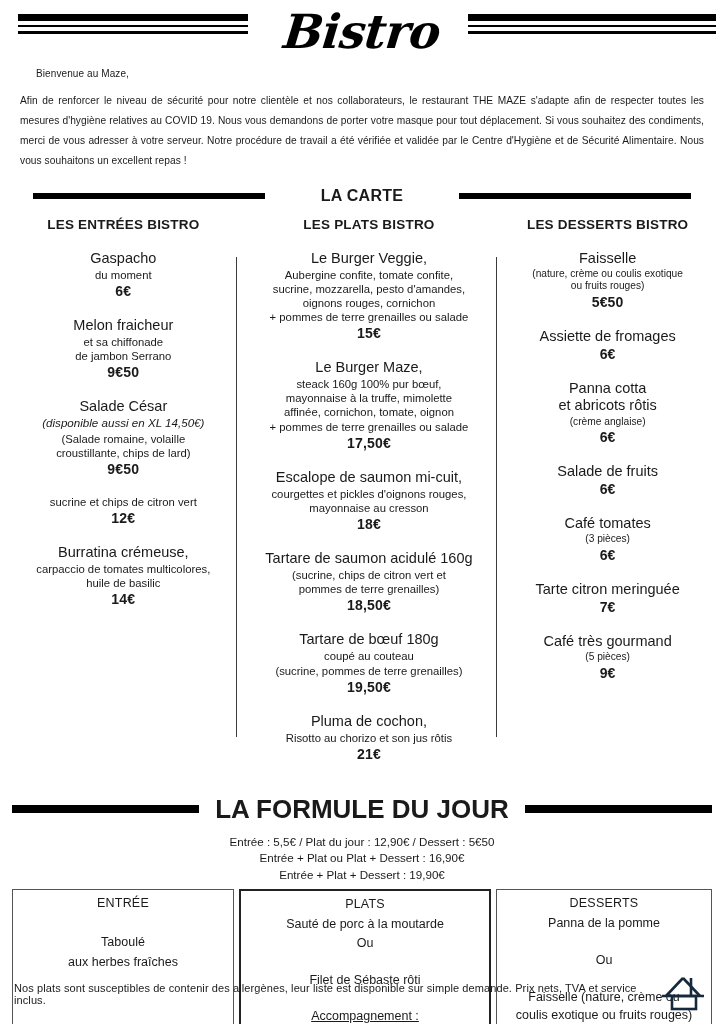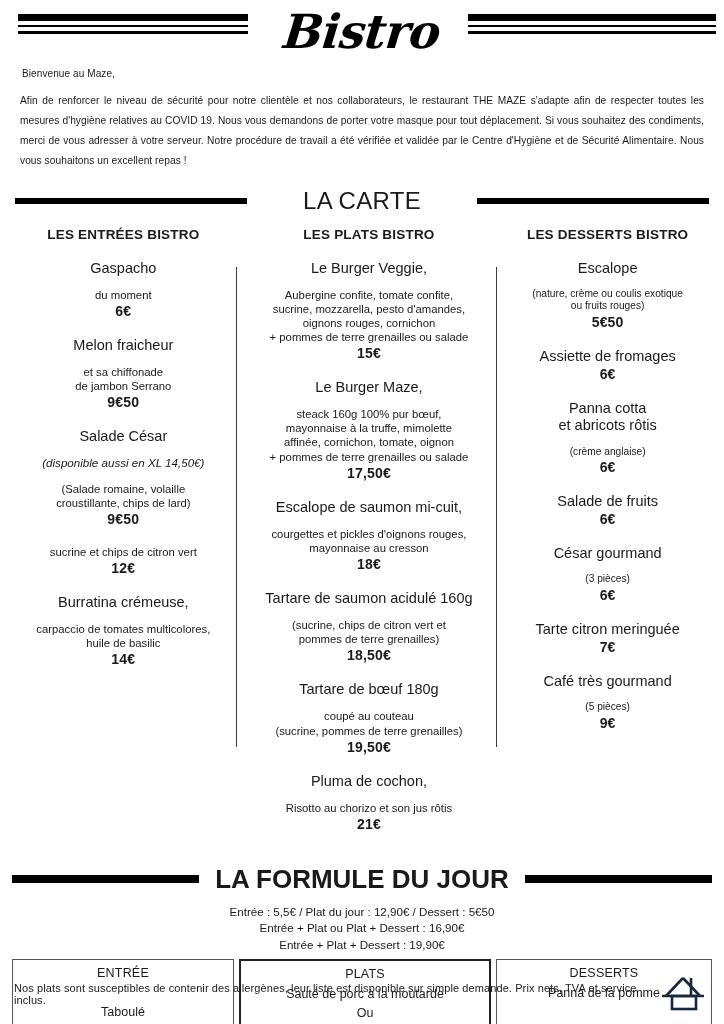--- a/index.html
+++ b/index.html
@@ -37,21 +37,21 @@
     font-size: 47px;
     letter-spacing: -1px;
     color: #000;
     transform: skewX(-6deg);
   }
 
   
   .intro-wrap { padding: 0 20px; }
   .intro-greeting {
     font-size: 10px;
-    margin: 0 0 12px 2px;
+    margin: 0 0 12px 16px;
     letter-spacing: .1px;
   }
   .intro-body {
     font-size: 10.2px;
     line-height: 1.95;
     text-align: justify;
     margin: 0;
     letter-spacing: .05px;
   }
 
@@ -61,22 +61,22 @@
     align-items: center;
     justify-content: center;
     gap: 0;
     margin-top: 16px;
     padding: 0 14px;
   }
   .carte-banner .rule { height: 6px; background: #000; flex: 1 1 auto; }
   .carte-banner .rule-l { margin-right: 56px; max-width: 232px; }
   .carte-banner .rule-r { margin-left: 56px;  max-width: 232px; }
   .carte-title {
-    font-size: 24px;
-    font-weight: normal;
+    font-size: 16px;
+    font-weight: bold;
     letter-spacing: .3px;
     white-space: nowrap;
   }
 
   
   .columns {
     position: relative;
     display: flex;
     margin-top: 12px;
     padding: 0 4px;
@@ -106,21 +106,21 @@
   .dish { text-align: center; margin-bottom: 18px; }
   .dish-name {
     font-size: 14.5px;
     line-height: 1.18;
     white-space: pre-line;
   }
   .dish-desc {
     font-size: 11.3px;
     line-height: 1.25;
     white-space: pre-line;
-    margin-top: 11px;
+    margin-top: 1px;
   }
   .dish-desc.italic { font-style: italic; font-size: 11.6px; }
   .dish-desc.small  { font-size: 10.2px; }
   .dish-price {
     font-size: 14px;
     font-weight: bold;
     margin-top: 1px;
     letter-spacing: .2px;
   }
   .dish-wide .dish-name { font-size: 14.5px; }
@@ -316,21 +316,21 @@
       <div class="dish-name">Pluma de cochon,</div>
       <div class="dish-desc">Risotto au chorizo et son jus rôtis</div>
       <div class="dish-price">21€</div>
     </div>
   </div>
 
   <div class="col col-desserts">
     <div class="col-head">LES DESSERTS BISTRO</div>
 
     <div class="dish">
-      <div class="dish-name">Escalope</div>
+      <div class="dish-name">Faisselle</div>
       <div class="dish-desc small">(nature, crème ou coulis exotique
 ou fruits rouges)</div>
       <div class="dish-price">5€50</div>
     </div>
 
     <div class="dish">
       <div class="dish-name">Assiette de fromages</div>
       <div class="dish-price">6€</div>
     </div>
 
@@ -340,21 +340,21 @@
       <div class="dish-desc small">(crème anglaise)</div>
       <div class="dish-price">6€</div>
     </div>
 
     <div class="dish">
       <div class="dish-name">Salade de fruits</div>
       <div class="dish-price">6€</div>
     </div>
 
     <div class="dish">
-      <div class="dish-name">César gourmand</div>
+      <div class="dish-name">Café tomates</div>
       <div class="dish-desc small">(3 pièces)</div>
       <div class="dish-price">6€</div>
     </div>
 
     <div class="dish">
       <div class="dish-name">Tarte citron meringuée</div>
       <div class="dish-price">7€</div>
     </div>
 
     <div class="dish">

